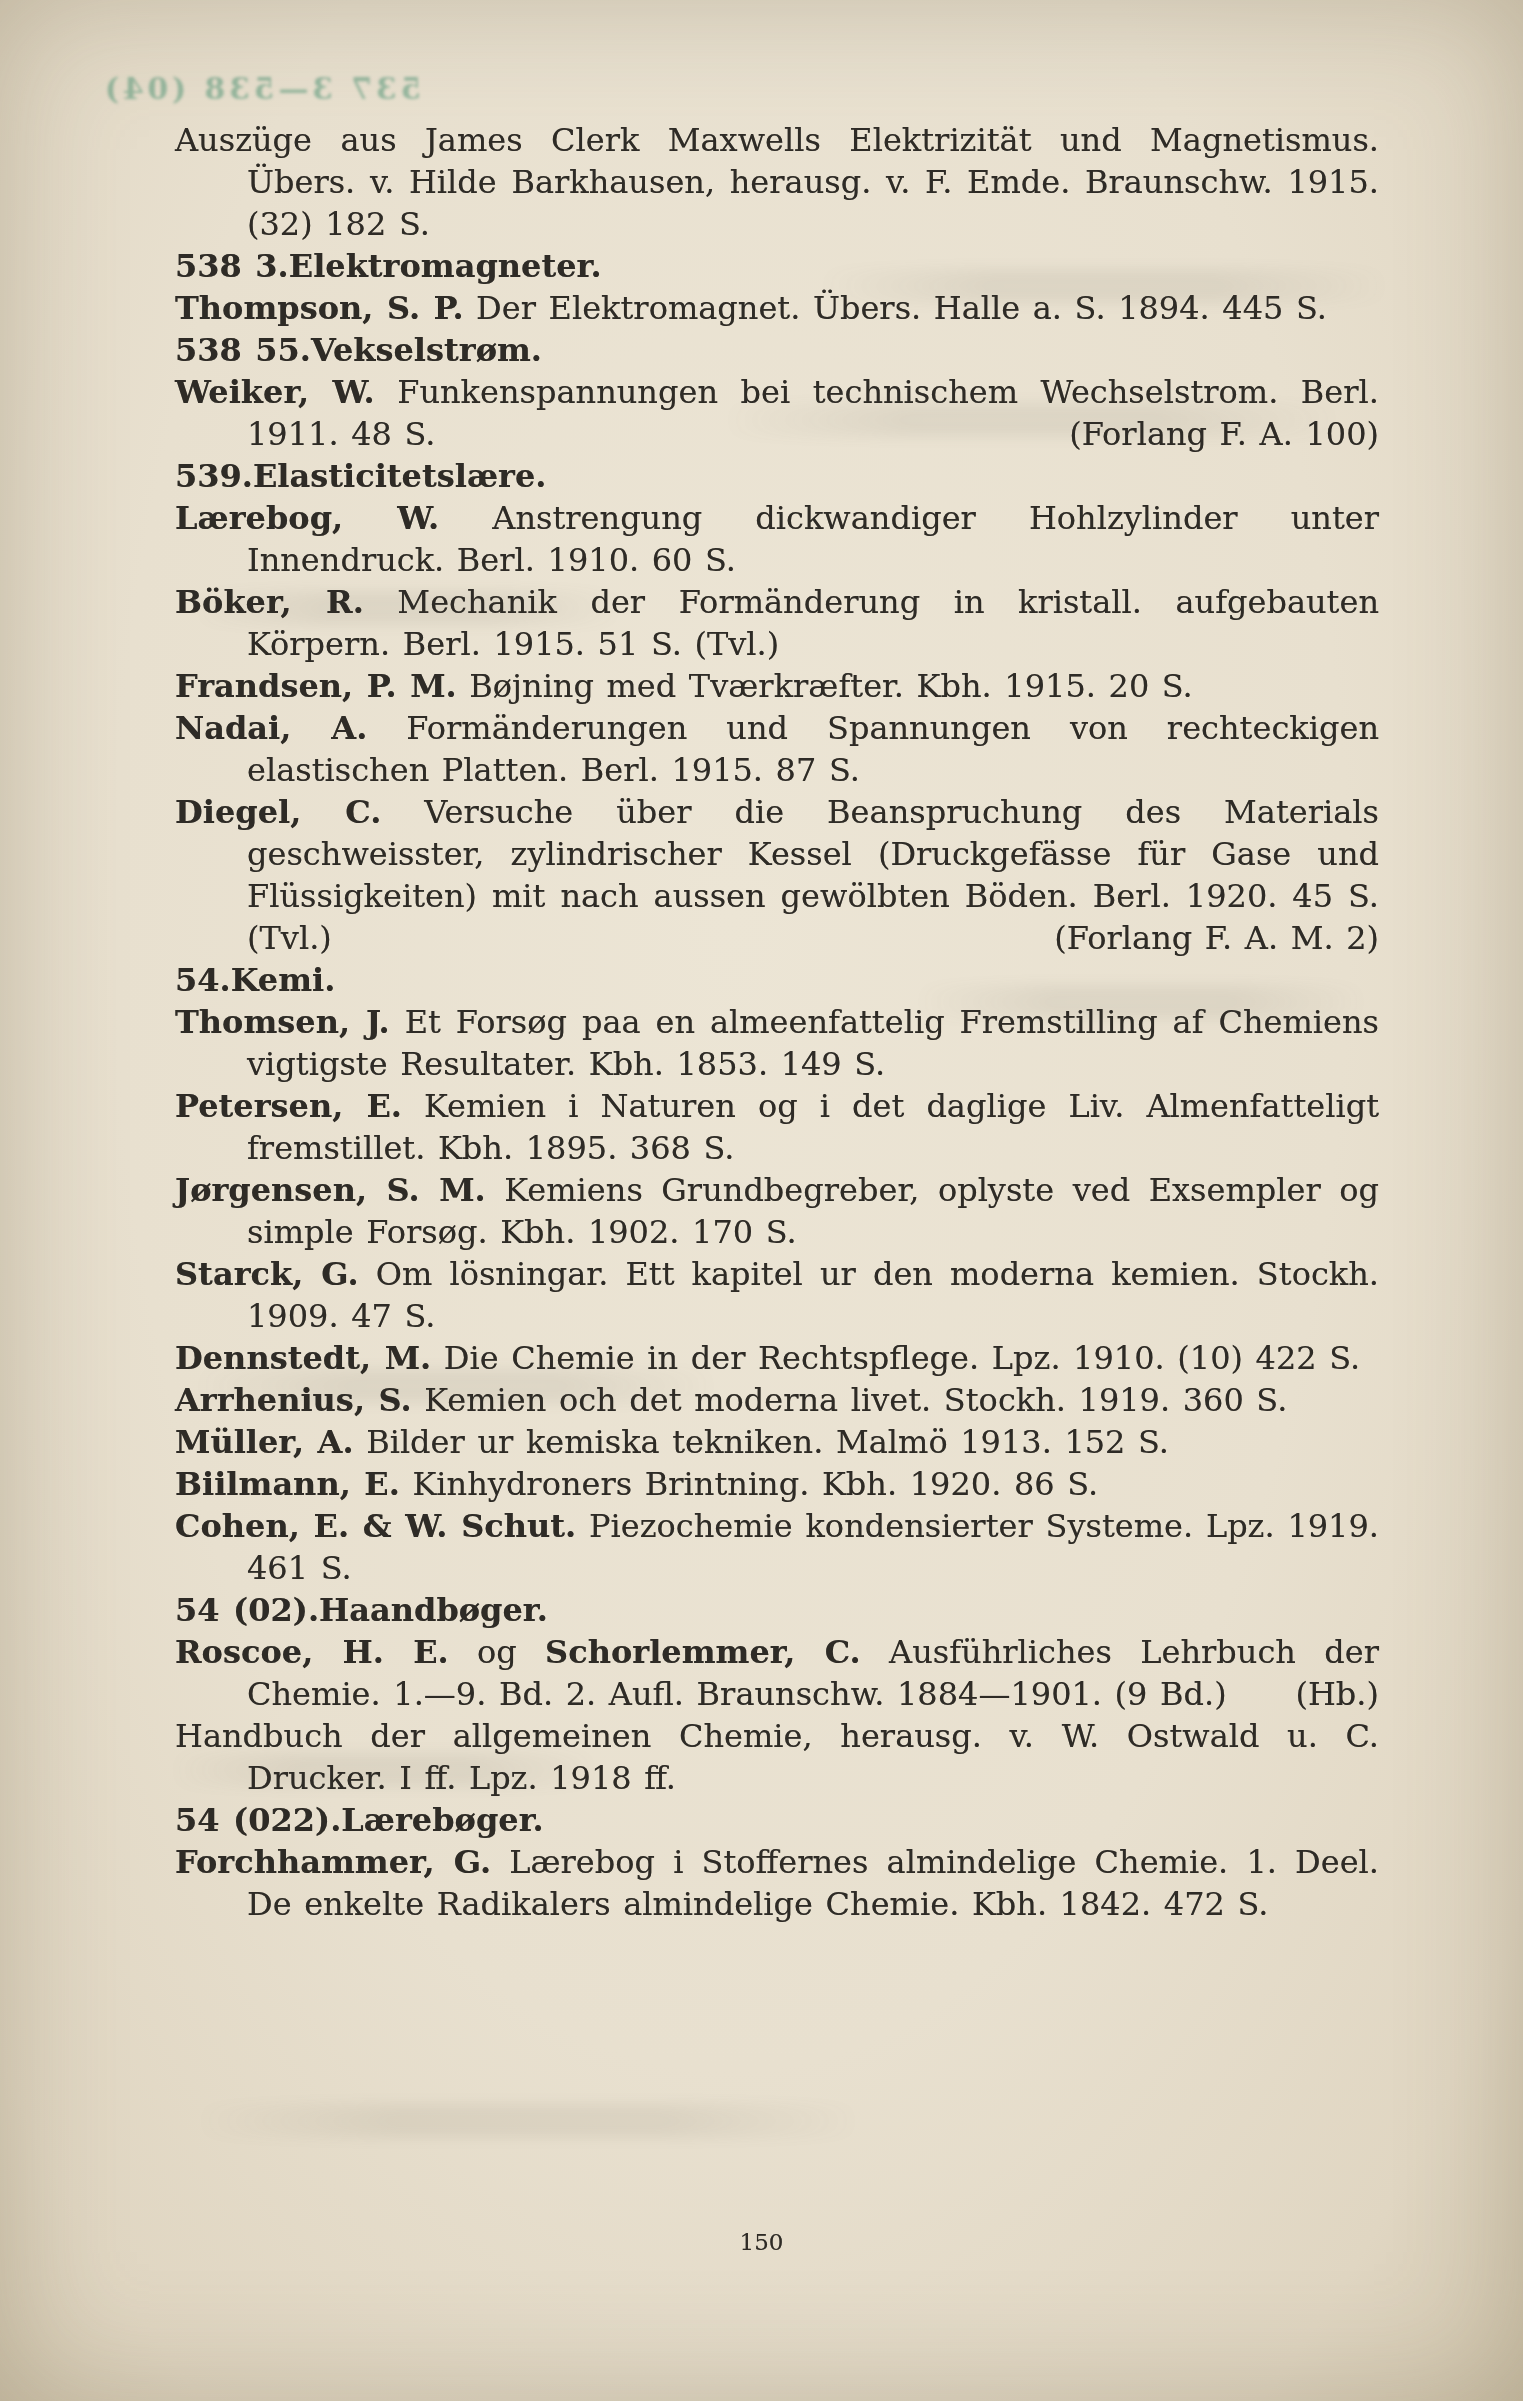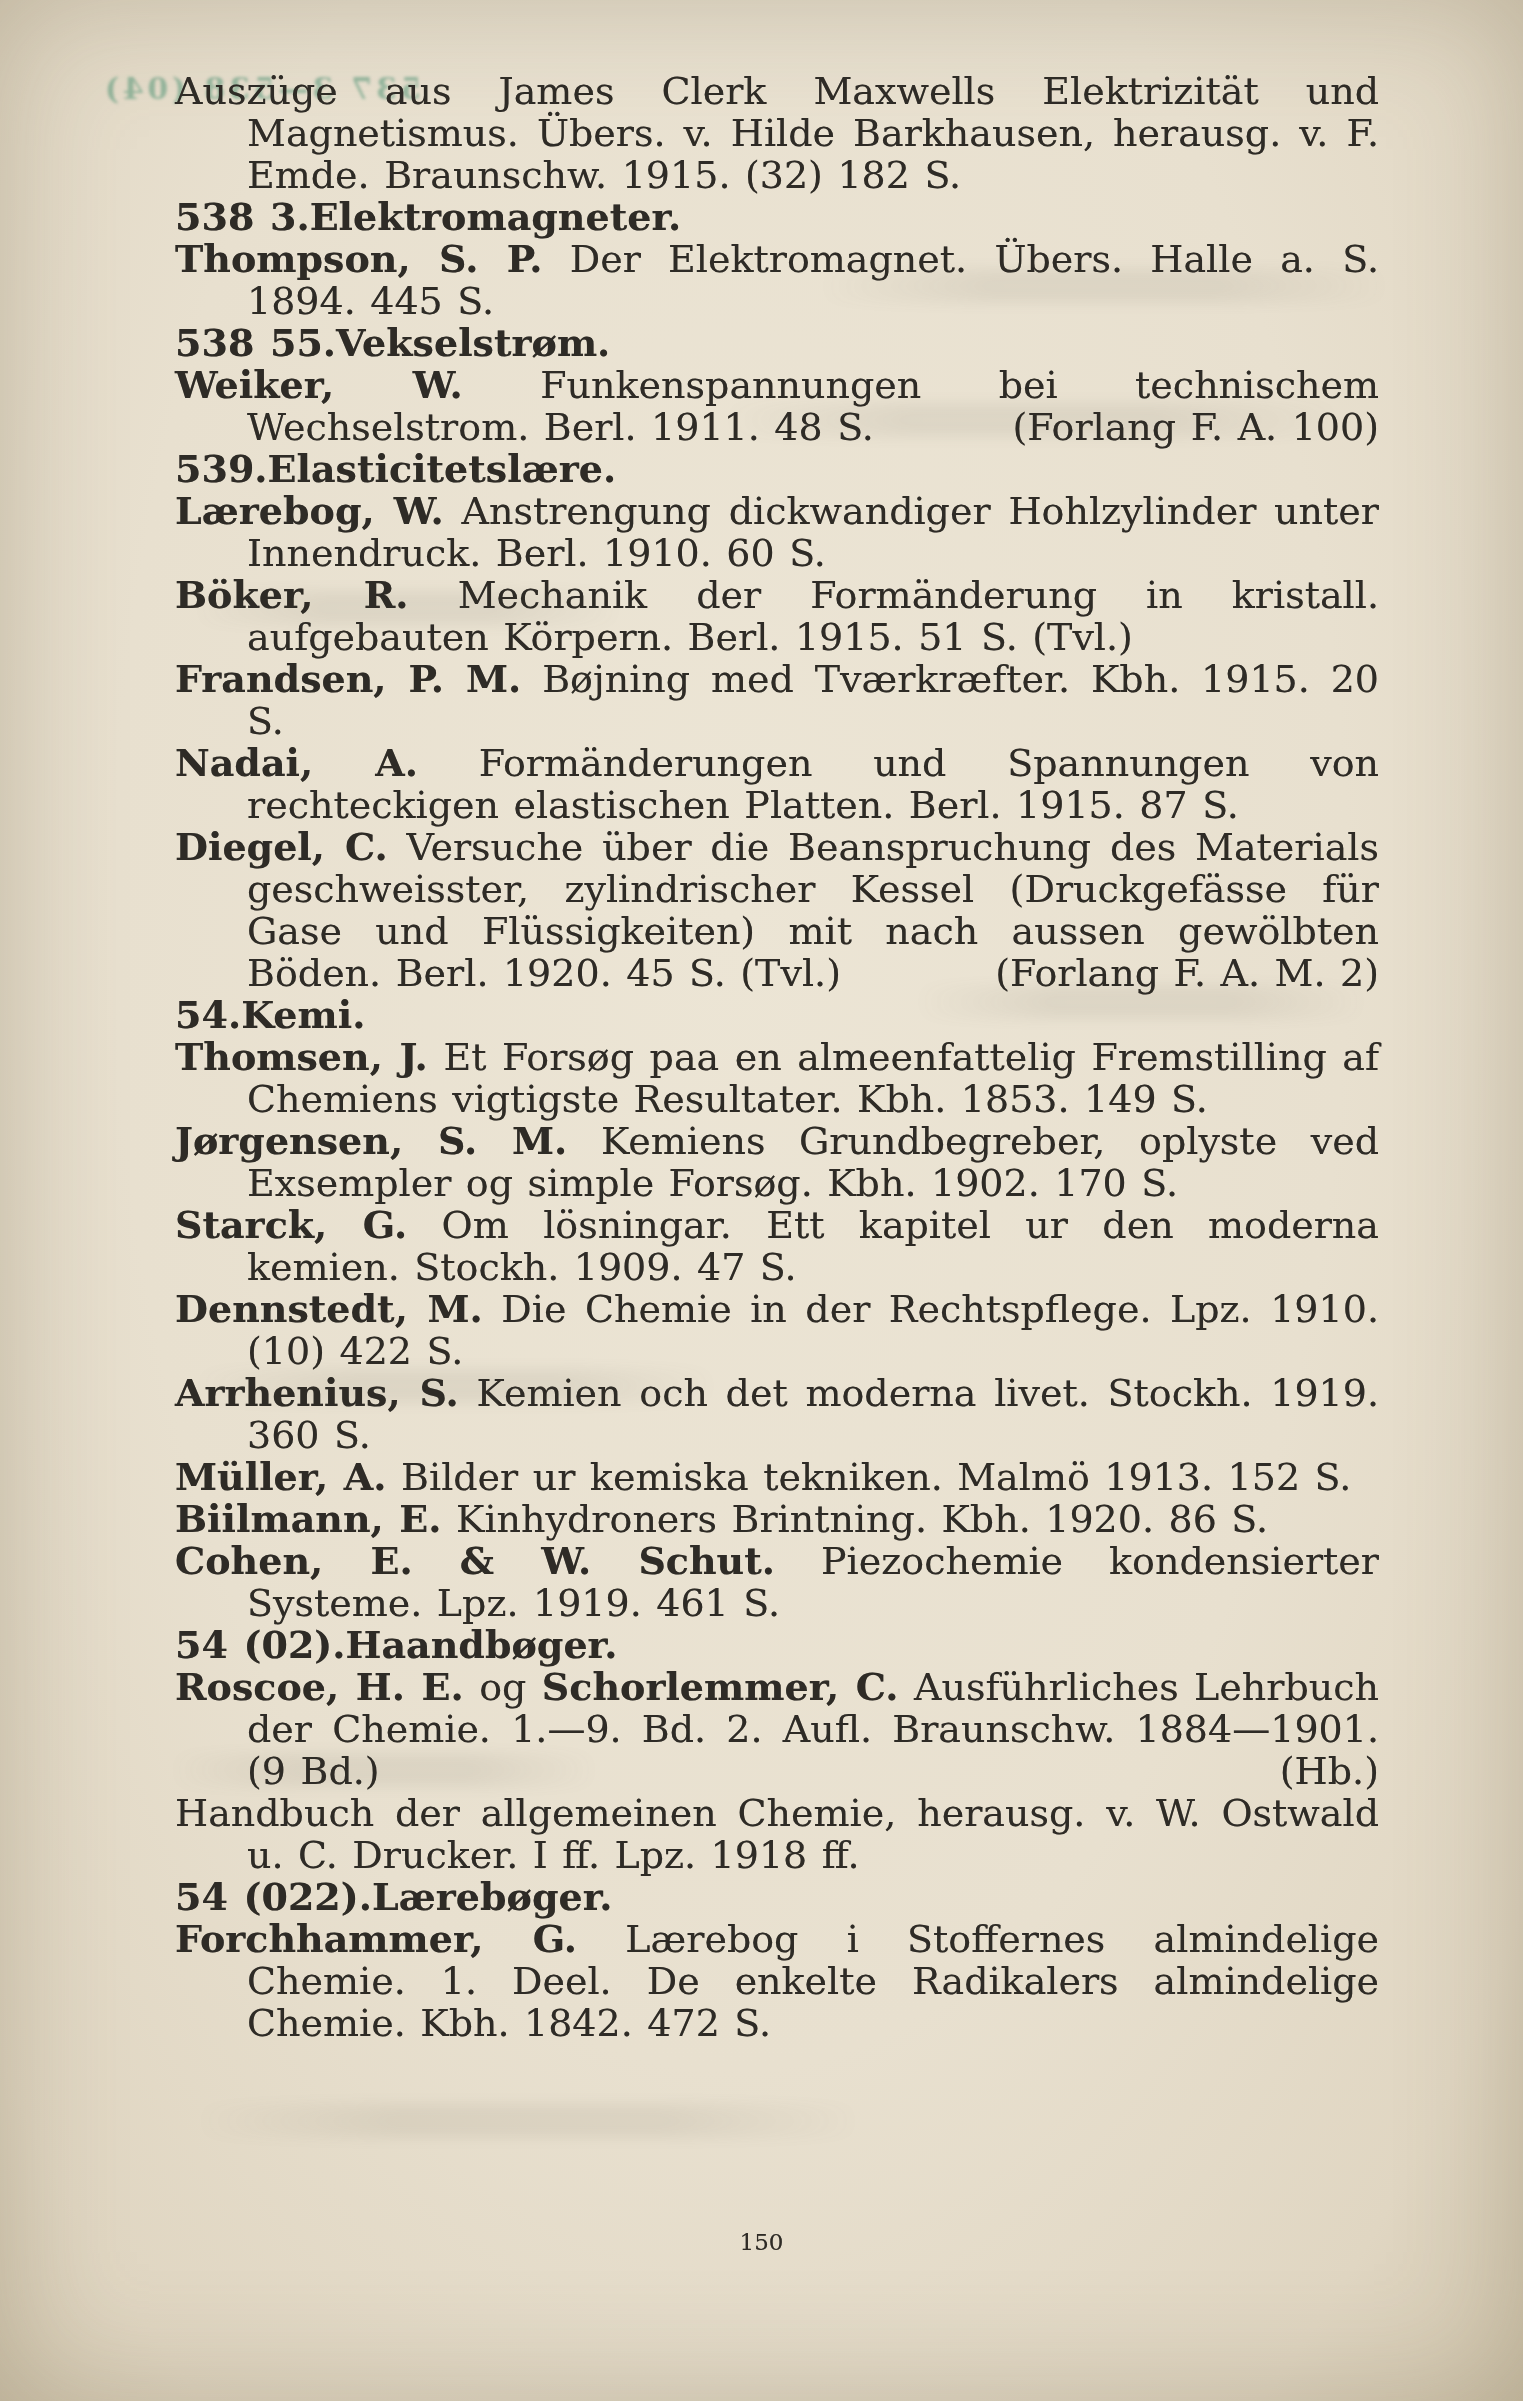--- a/index.html
+++ b/index.html
@@ -10,23 +10,23 @@
     overflow:hidden;
   }
   .page{
     position:absolute;inset:0;
     background:
       radial-gradient(ellipse at 48% 38%, #ece5d5 0%, #e8e0cf 55%, #e0d6c2 85%, #d3c8b0 100%);
     box-shadow: inset 0 0 125px rgba(110,95,65,0.30);
   }
   .content{
     position:relative;
-    padding:70px 144px 0 175px;
+    padding:119px 144px 0 175px;
     color:#2e2b26;
-    font-size:38px;
+    font-size:32px;
     line-height:42px;
     text-shadow:0 0 0.5px rgba(45,42,36,0.45);
     word-spacing:2.4px;
   }
   p.entry{
     margin:0;
     padding-left:72px;
     text-indent:-72px;
     text-align:justify;
   }
@@ -113,20 +113,21 @@
 
     <p class="entry"><b>Diegel, C.</b> <span>Versuche über die Beanspruchung des Materials geschweisster, zylindrischer Kessel (Druckgefässe für Gase und Flüssigkeiten) mit nach aussen gewölbten Böden. Berl. 1920. 45 S. (Tvl.)</span> <span class="note">(Forlang F. A. M. 2)</span></p>
 
     <div class="sect">
         <b>54.</b>
         <b>Kemi.</b>
       </div>
 
     <p class="entry"><b>Thomsen, J.</b> <span>Et Forsøg paa en almeenfattelig Fremstilling af Chemiens vigtigste Resultater. Kbh. 1853. 149 S.</span></p>
 
+    <p class="entry"><b>Petersen, E.</b> <span>Kemien i Naturen og i det daglige Liv. Almenfatteligt fremstillet. Kbh. 1895. 368 S.</span></p>
 
     <p class="entry"><b>Jørgensen, S. M.</b> <span>Kemiens Grundbegreber, oplyste ved Exsempler og simple Forsøg. Kbh. 1902. 170 S.</span></p>
 
     <p class="entry"><b>Starck, G.</b> <span>Om lösningar. Ett kapitel ur den moderna kemien. Stockh. 1909. 47 S.</span></p>
 
     <p class="entry"><b>Dennstedt, M.</b> <span>Die Chemie in der Rechtspflege. Lpz. 1910. (10) 422 S.</span></p>
 
     <p class="entry"><b>Arrhenius, S.</b> <span>Kemien och det moderna livet. Stockh. 1919. 360 S.</span></p>
 
     <p class="entry"><b>Müller, A.</b> <span>Bilder ur kemiska tekniken. Malmö 1913. 152 S.</span></p>

